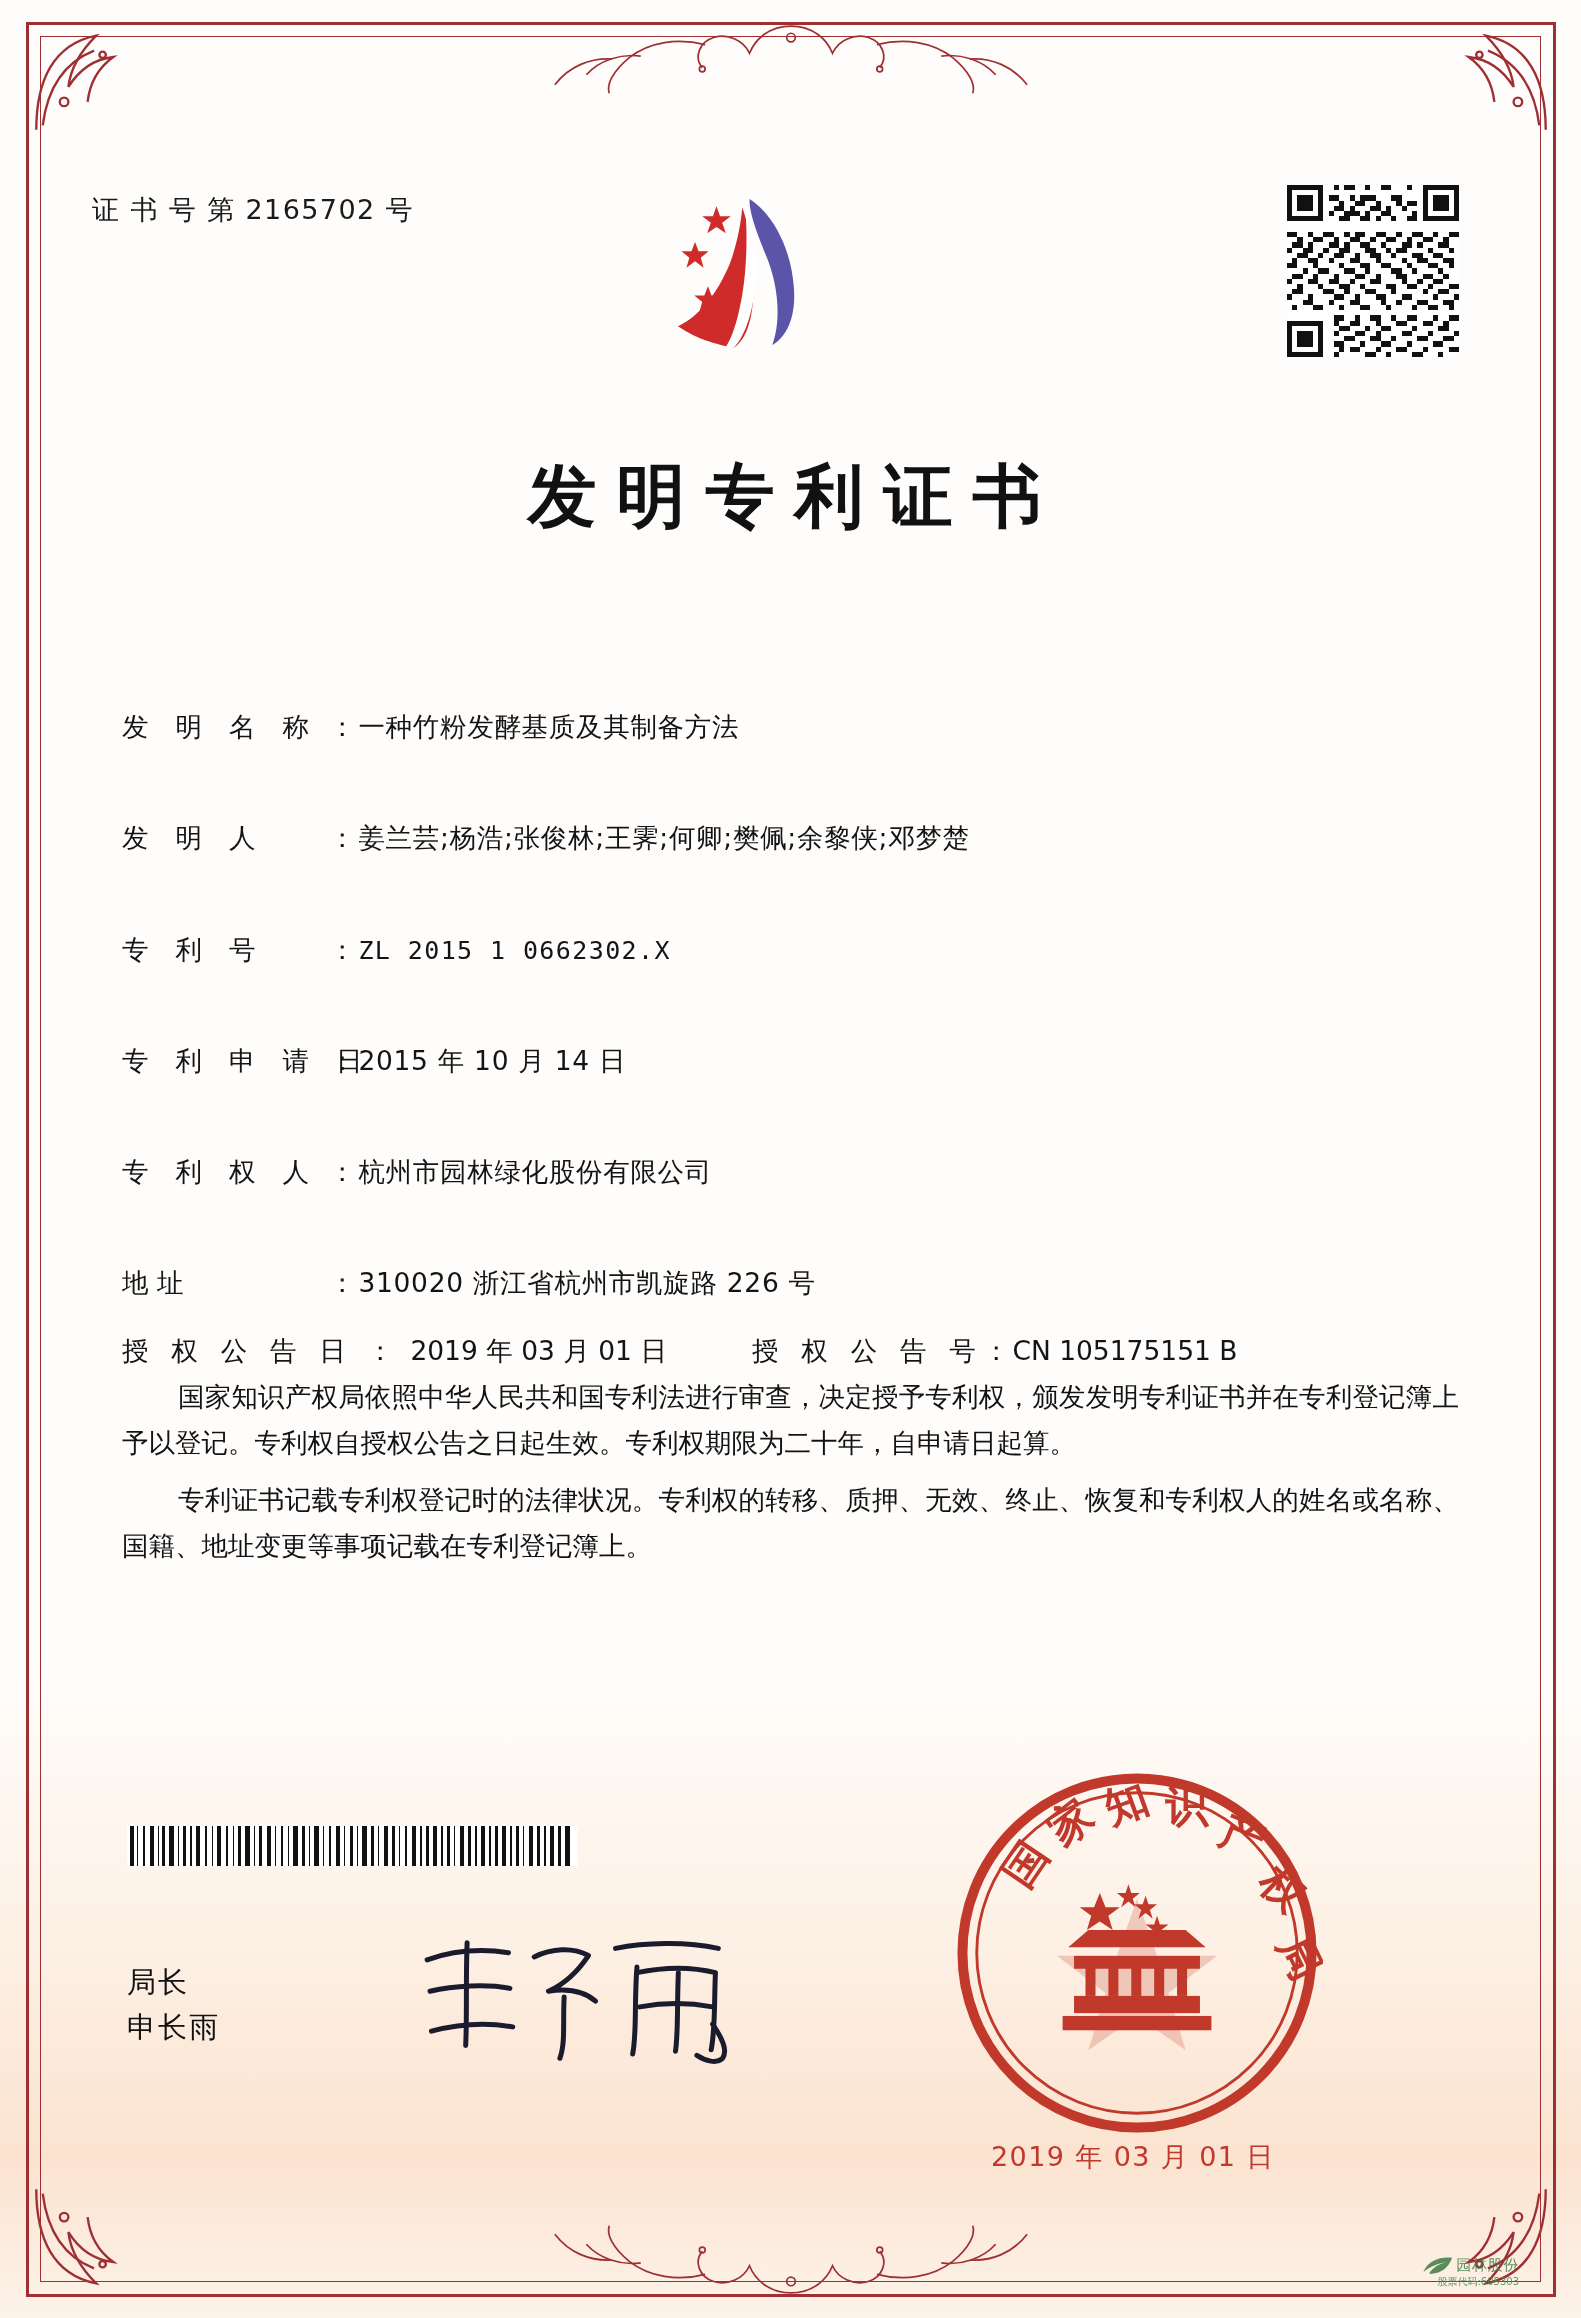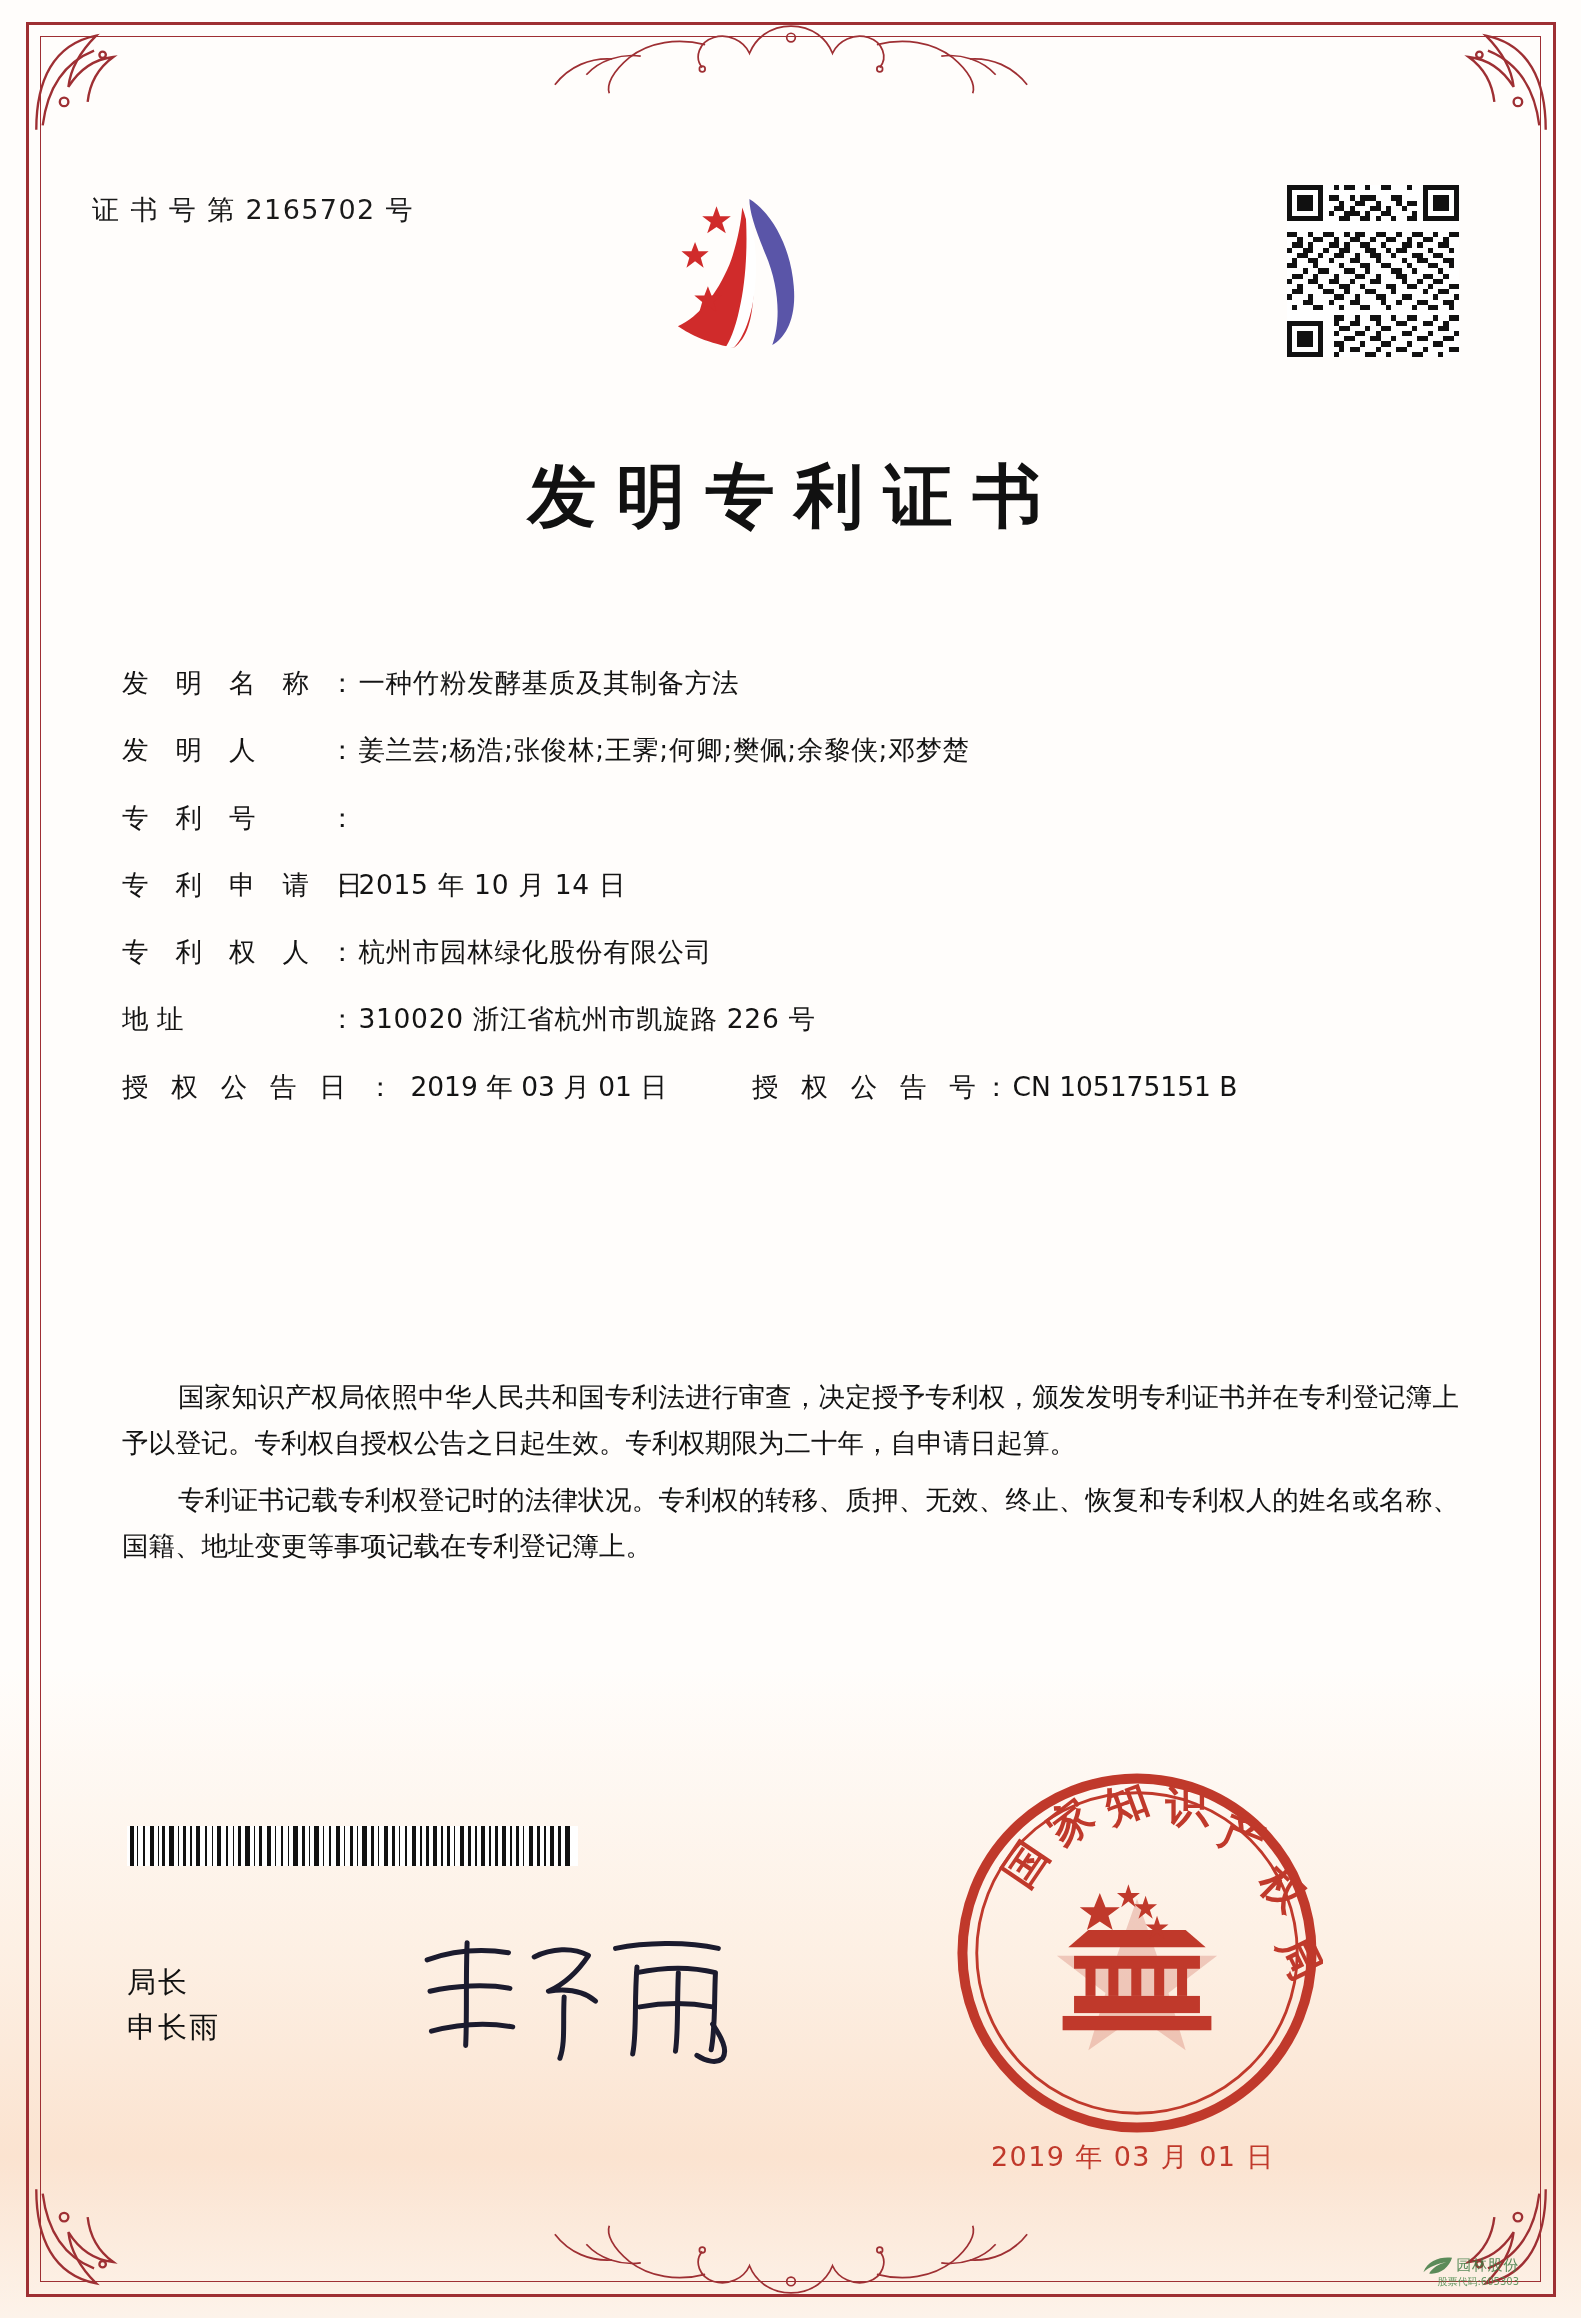--- a/index.html
+++ b/index.html
@@ -126,20 +126,21 @@
     margin-bottom: 31.5px;
     font-size: 26.5px;
     color: #141414;
     line-height: 1.35;
   }
   .field-label {
     width: 207px;
     flex: 0 0 207px;
     letter-spacing: 9.3px;
     white-space: nowrap;
+    margin-top: 44px;
   }
   .field-label.nospace { letter-spacing: 0px; }
   .field-colon {
     flex: 0 0 auto;
     margin-right: 2.9px;
   }
   .field-value {
     flex: 1 1 auto;
     letter-spacing: 0.7px;
   }
@@ -578,20 +579,21 @@
 
     <div class="field-row">
       <div class="field-label">发    明    人</div>
       <div class="field-colon">：</div>
       <div class="field-value">姜兰芸;杨浩;张俊林;王霁;何卿;樊佩;余黎侠;邓梦楚</div>
     </div>
 
     <div class="field-row">
       <div class="field-label">专    利    号</div>
       <div class="field-colon">：</div>
+      <div class="field-value mono">ZL 2015 1 0662302.X</div>
     </div>
 
     <div class="field-row">
       <div class="field-label">专 利 申 请 日</div>
       <div class="field-colon">：</div>
       <div class="field-value">2015 年 10 月 14 日</div>
     </div>
 
     <div class="field-row">
       <div class="field-label">专 利 权 人</div>

